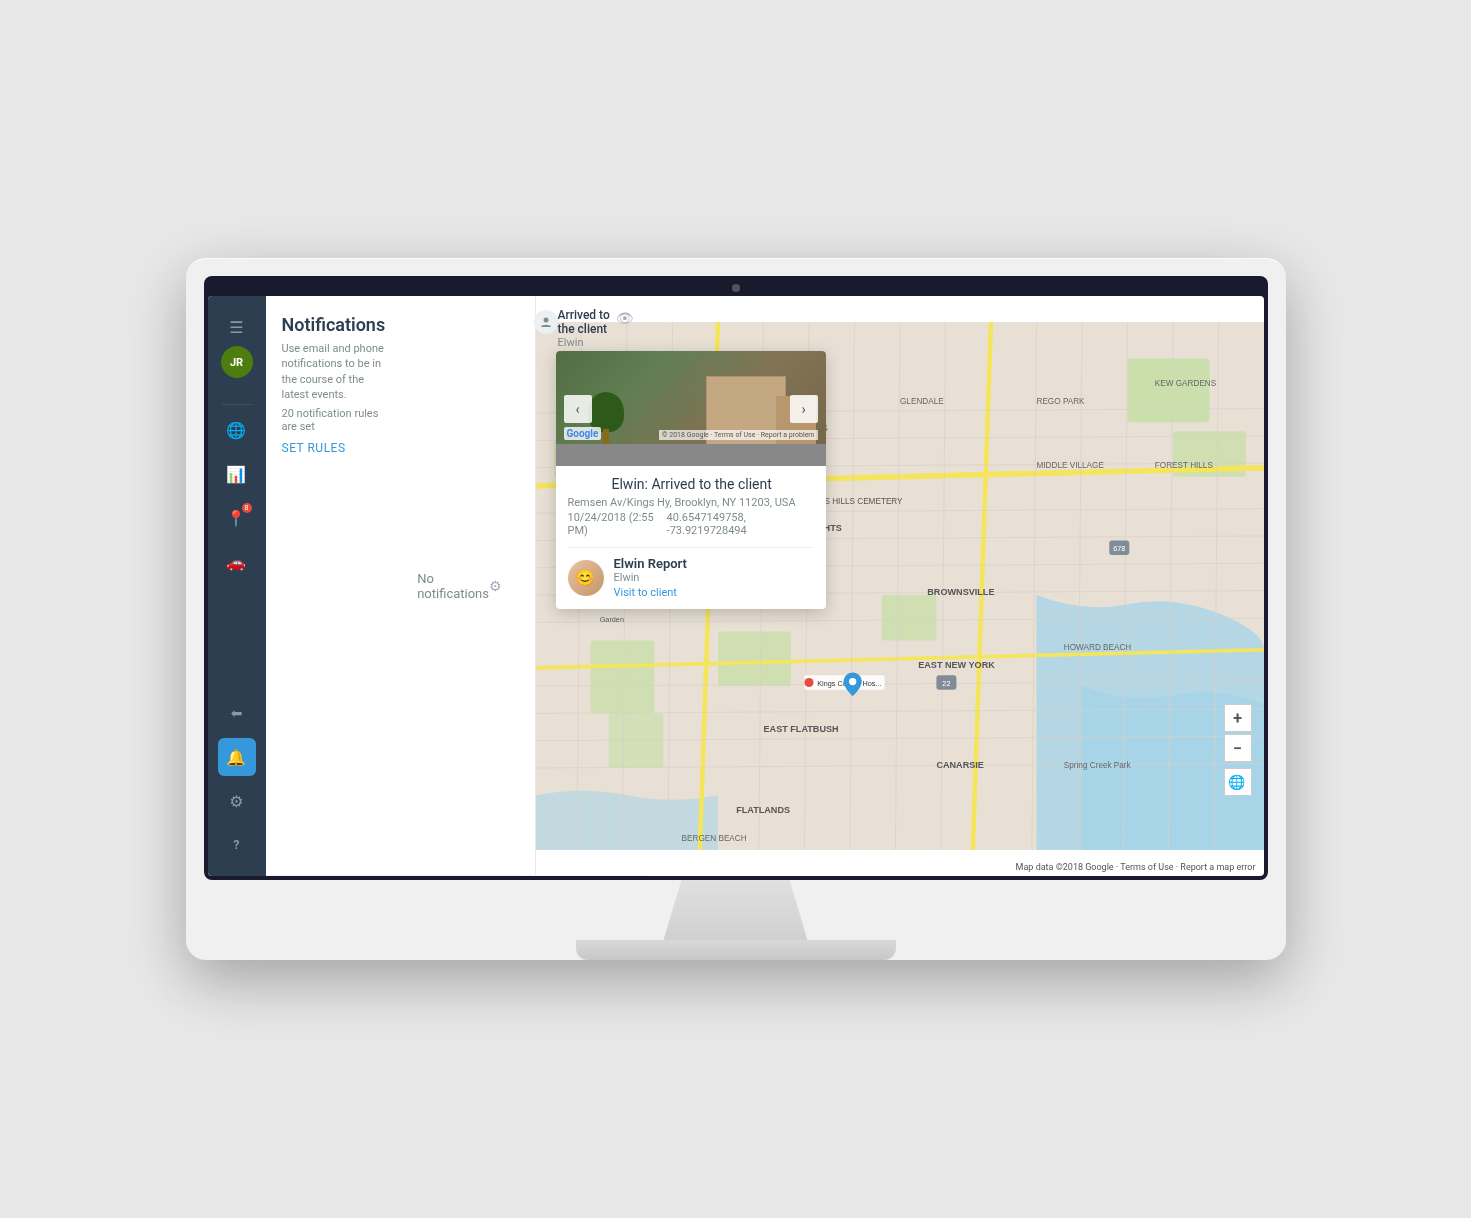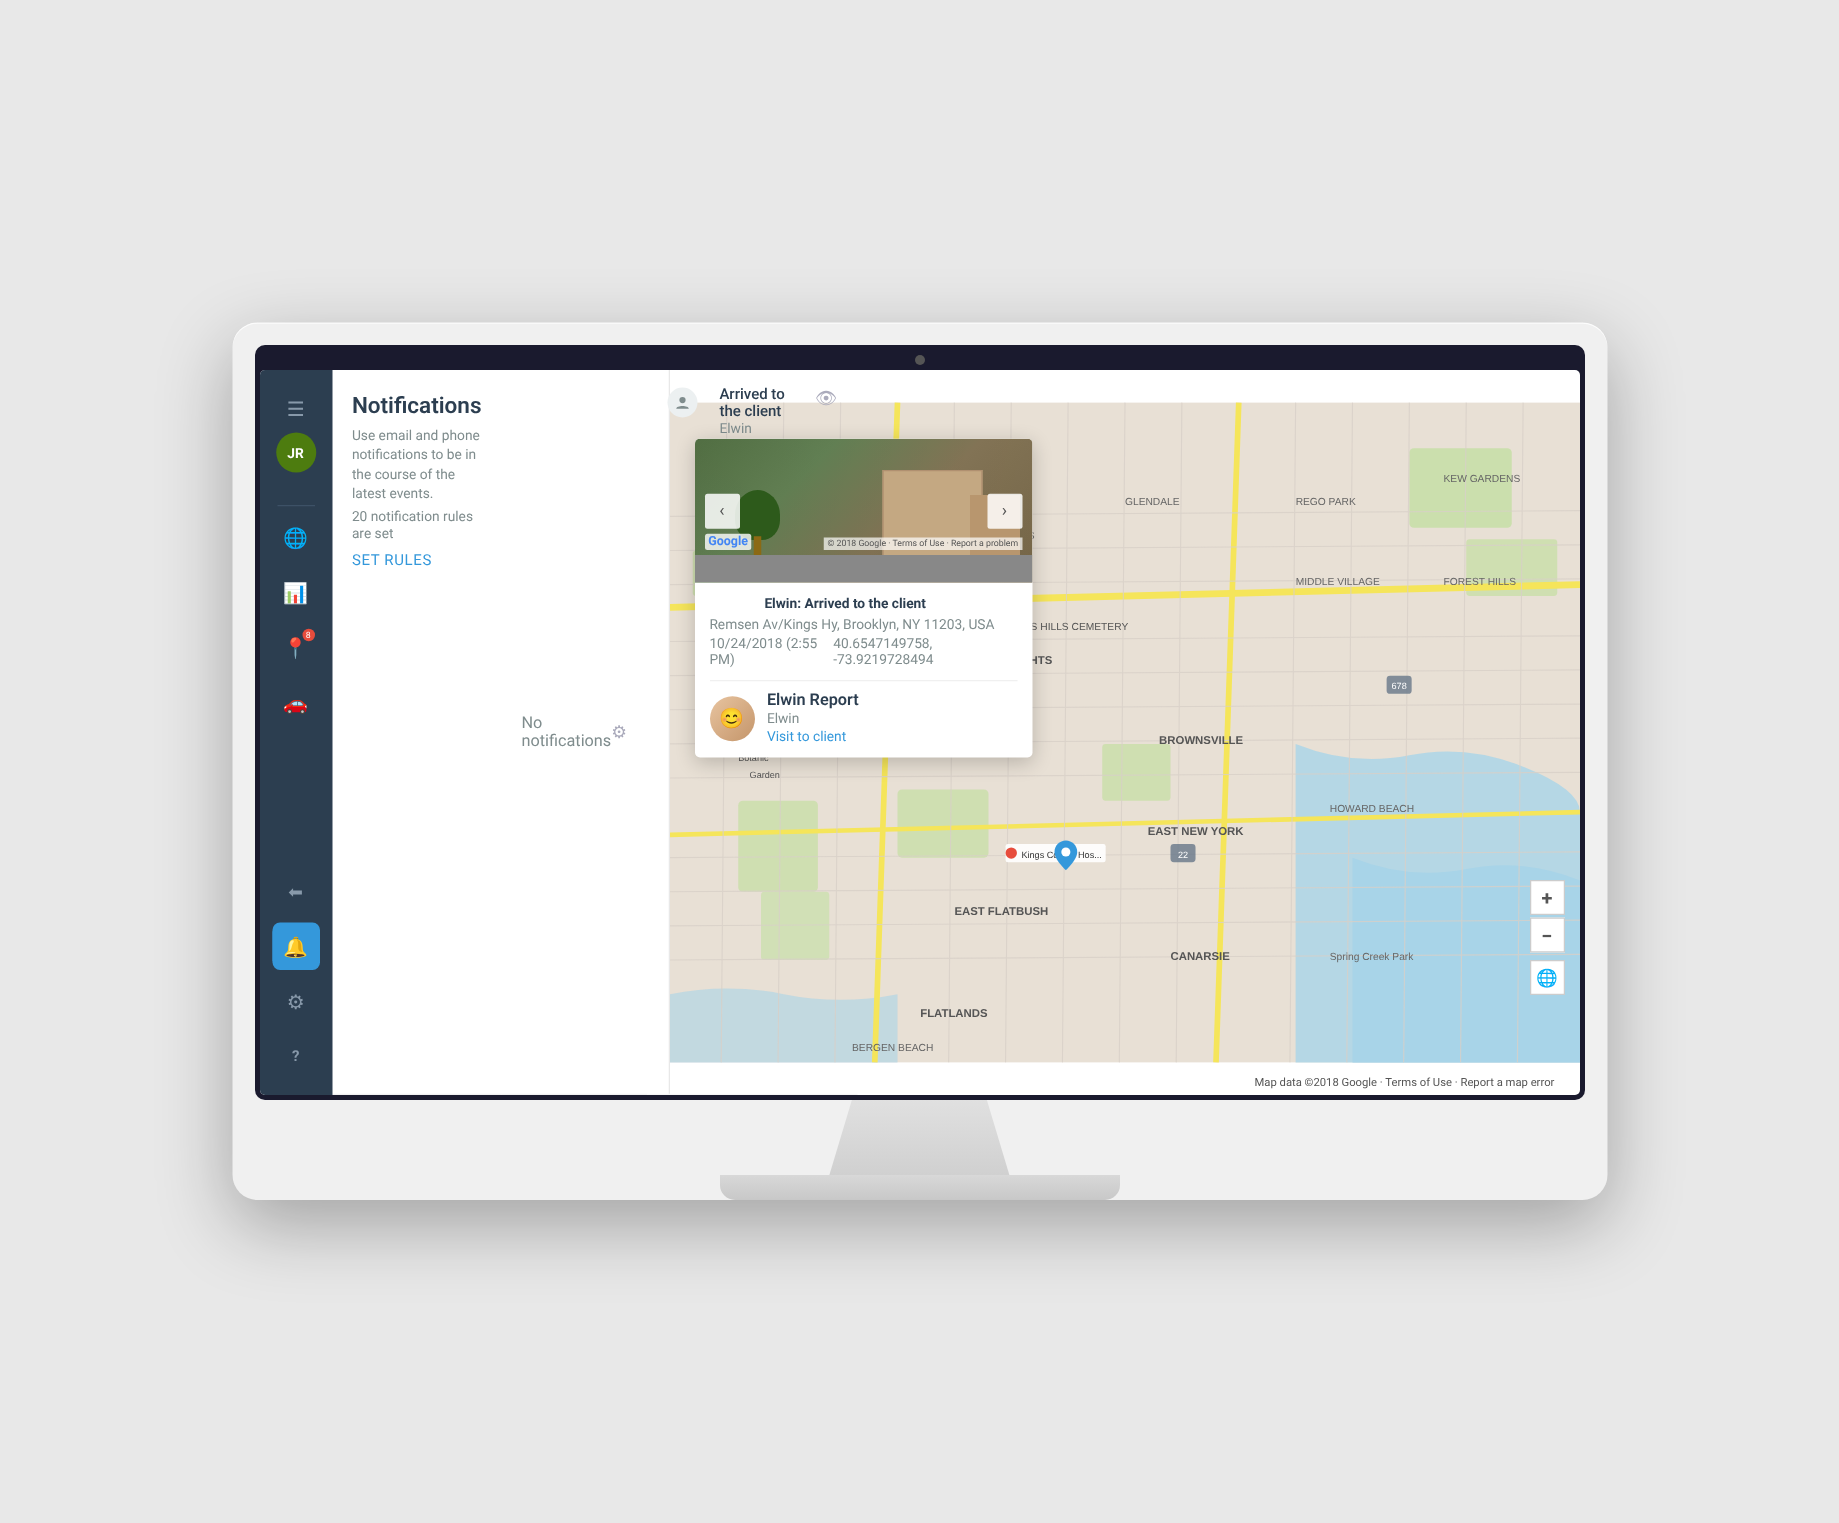--- a/index.html
+++ b/index.html
@@ -204,21 +204,21 @@
       color: #aab;
       font-size: 14px;
       cursor: pointer;
     }
 
     .notification-item {
       display: flex;
       align-items: flex-start;
       padding: 12px 16px;
       border-bottom: 1px solid #f5f5f5;
-      gap: 18px;
+      gap: 0;
     }
 
     .notif-icon {
       width: 24px;
       height: 24px;
       background: #ecf0f1;
       border-radius: 50%;
       display: flex;
       align-items: center;
       justify-content: center;
@@ -411,22 +411,22 @@
       color: #555;
       background: rgba(255,255,255,0.7);
       padding: 1px 3px;
     }
 
     .popup-body {
       padding: 10px 12px;
     }
 
     .popup-event-title {
-      font-size: 11px;
-      font-weight: 700;
+      font-size: 14px;
+      font-weight: 400;
       color: #2c3e50;
       margin-bottom: 4px;
       padding-left: 44px;
     }
 
     .popup-address {
       font-size: 11px;
       color: #7f8c8d;
       margin-bottom: 2px;
     }
@@ -514,21 +514,21 @@
       cursor: pointer;
       font-size: 14px;
       color: #555;
       margin-top: 4px;
     }
 
     
     .map-attribution {
       position: absolute;
       bottom: 4px;
-      right: 20px;
+      right: 8px;
       font-size: 9px;
       color: #555;
       margin-left: 12px;
     }
 
     
     .active-indicator {
       position: absolute;
       left: 0;
       top: 50%;

